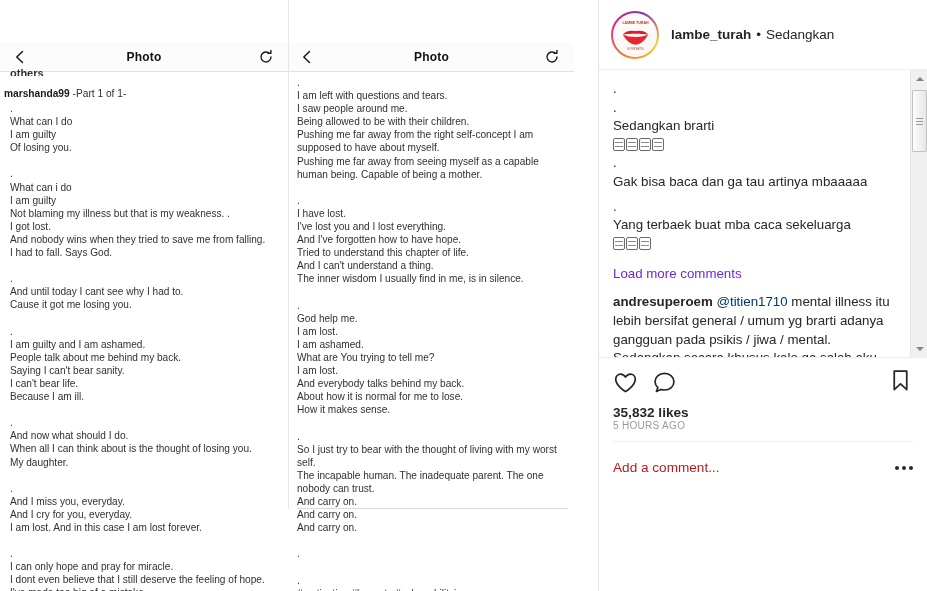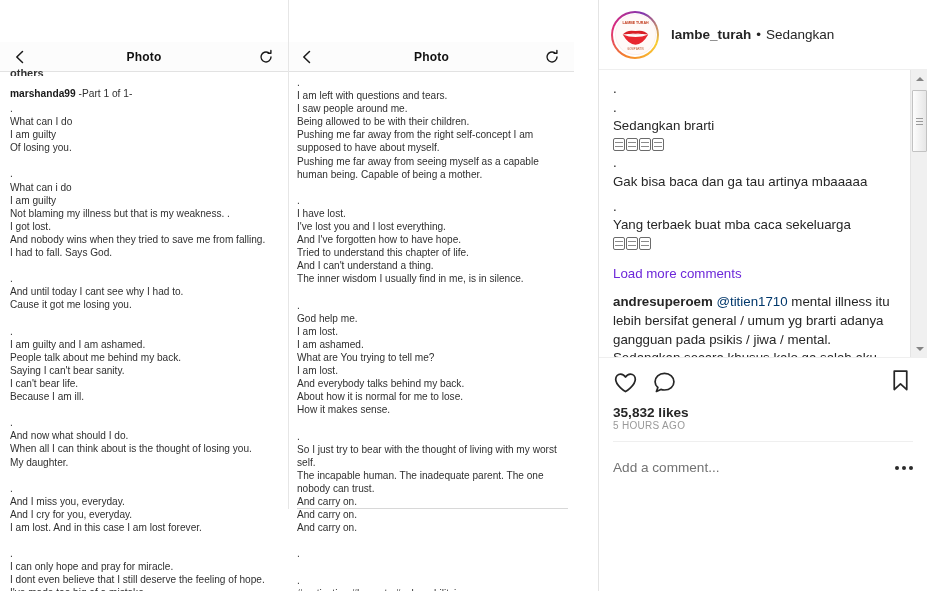--- a/index.html
+++ b/index.html
@@ -54,21 +54,21 @@
   }
   .phone.one .shot-text { top: 76px; padding: 0 6px 0 10px; }
   .phone.two .shot-text { top: 76px; padding: 0 10px 0 8px; }
 
   .clipped-line {
     position: absolute; left: 10px; top: 68px;
     font-size: 11px; font-weight: bold; color: #333;
     height: 8px; overflow: hidden; line-height: 10px;
   }
   .author-line {
-    position: absolute; left: 10px; top: 88px;
+    position: absolute; left: 4px; top: 88px;
     font-size: 10.2px; color: #303030;
   }
   .author-name { font-weight: bold; color: #1a1a1a; }
 
   .phone.two .bottom-rule {
     position: absolute; left: 8px; right: 6px; bottom: 0; height: 1px; background: #d8d8d8;
   }
 
   
   .v-sep {
@@ -173,21 +173,21 @@
   }
   .action-row { display:flex; align-items:center; gap: 14px; position: relative; height: 28px;}
   .action-ic { cursor: pointer; display:flex; align-items:center; }
   .action-save { position: absolute; right: 0; top: 0; display:flex; align-items:center;}
   .likes { font-size: 13.6px; font-weight: 600; color: #262626; margin-top: 9px; }
   .timestamp { font-size: 10px; color: #999; letter-spacing: .3px; margin-top: 0; text-transform: uppercase;}
   .ig-addbar {
     margin-top: 10px; border-top: 1px solid #efefef;
     height: 52px; display:flex; align-items:center; justify-content: space-between;
   }
-  .add-placeholder { font-size: 13.6px; color: #737373; }
+  .add-placeholder { font-size: 13.6px; color: #b91c1c; }
   .dots { display:flex; gap:3px; align-items:center; }
   .dots span { width:4px; height:4px; border-radius:50%; background:#2b2b2b; display:block;}
 </style>
 </head>
 <body>
 
 <div id="root">
 
   <div class="shots-area">
 

